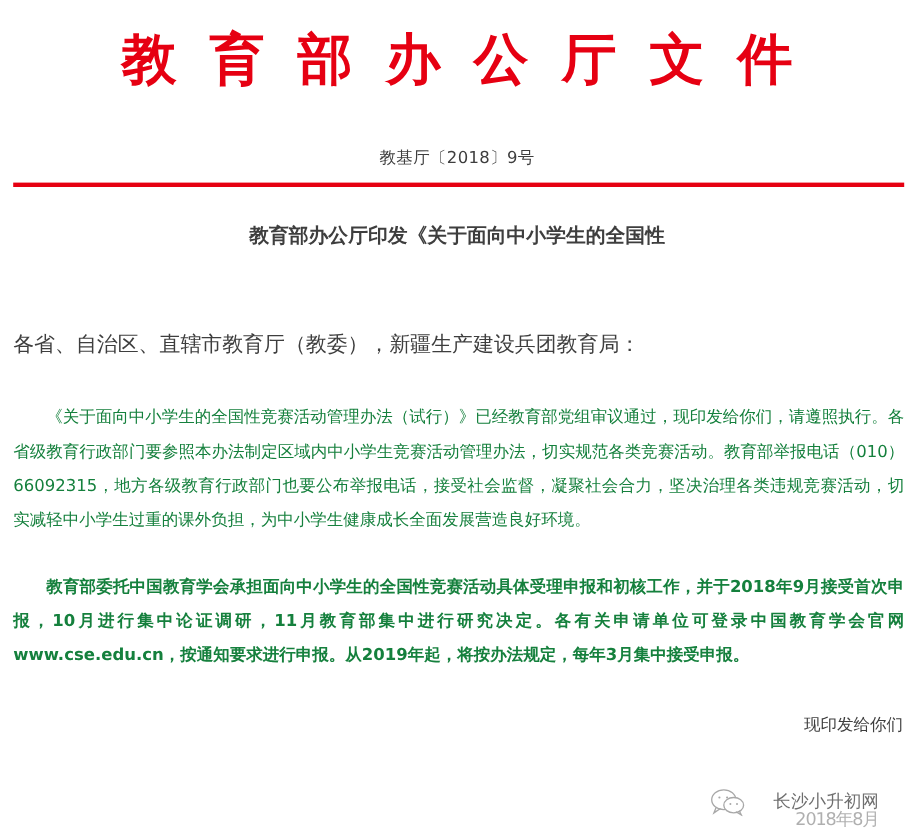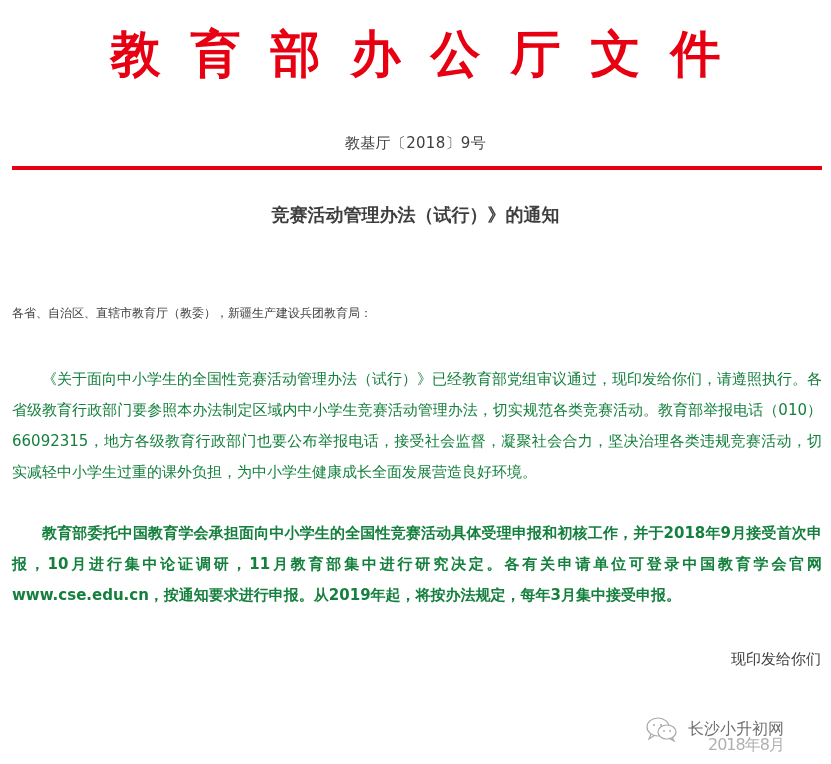--- a/index.html
+++ b/index.html
@@ -24,36 +24,36 @@
     .red-rule {
       position: absolute; left: 12px; top: 166px; width: 810px; height: 4px;
       background: #e60012;
     }
     .title {
       position: absolute; left: 0; top: 201px; width: 831px; text-align: center;
       font-size: 18px; font-weight: bold; color: #3e3e3e; line-height: 28px;
     }
     .salutation {
       position: absolute; left: 12px; top: 300px; width: 810px;
-      font-size: 12px; color: #3e3e3e; line-height: 26px;
+      font-size: 19px; color: #3e3e3e; line-height: 26px;
     }
     .para {
       position: absolute; left: 12px; width: 810px;
       font-size: 15px; color: #15803d; line-height: 31px;
       text-indent: 30px; text-align: justify;
     }
     .para1 { top: 364px; }
     .para2 { top: 518px; font-weight: bold; }
     .signature {
       position: absolute; right: 10px; top: 650px;
       font-size: 15px; color: #3e3e3e;
     }
     .watermark {
       position: absolute; left: 645px; top: 714px; height: 30px;
-      display: flex; align-items: center; gap: 9px;
+      display: flex; align-items: center; gap: 24px;
       color: #555555; opacity: 0.85;
     }
     .wechat-icon { width: 34px; height: 26px; display: inline-block; }
     .watermark-text { position: relative; font-size: 16px; white-space: nowrap; }
     .watermark-text .overlay {
       position: absolute; left: 20px; top: 16px; opacity: 0.55; letter-spacing: -1px;
     }
   </style>
 </head>
 <body>
@@ -67,21 +67,21 @@
   <span class="masthead-char">厅</span>
   <span class="masthead-char">文</span>
   <span class="masthead-char">件</span>
 </div>
 
 <div class="doc-number">教基厅〔2018〕9号</div>
 
 <div class="red-rule"></div>
 
 <div class="title">
-  <div>竞赛活动管理办法（试行）》的通知</div>
+  <div>教育部办公厅印发《关于面向中小学生的全国性</div>
 </div>
 
 <div class="salutation">各省、自治区、直辖市教育厅（教委），新疆生产建设兵团教育局：</div>
 
 <div class="para para1">《关于面向中小学生的全国性竞赛活动管理办法（试行）》已经教育部党组审议通过，现印发给你们，请遵照执行。各省级教育行政部门要参照本办法制定区域内中小学生竞赛活动管理办法，切实规范各类竞赛活动。教育部举报电话（010）66092315，地方各级教育行政部门也要公布举报电话，接受社会监督，凝聚社会合力，坚决治理各类违规竞赛活动，切实减轻中小学生过重的课外负担，为中小学生健康成长全面发展营造良好环境。</div>
 
 <div class="para para2">教育部委托中国教育学会承担面向中小学生的全国性竞赛活动具体受理申报和初核工作，并于2018年9月接受首次申报，10月进行集中论证调研，11月教育部集中进行研究决定。各有关申请单位可登录中国教育学会官网www.cse.edu.cn，按通知要求进行申报。从2019年起，将按办法规定，每年3月集中接受申报。</div>
 
 <div class="signature">现印发给你们</div>
 

